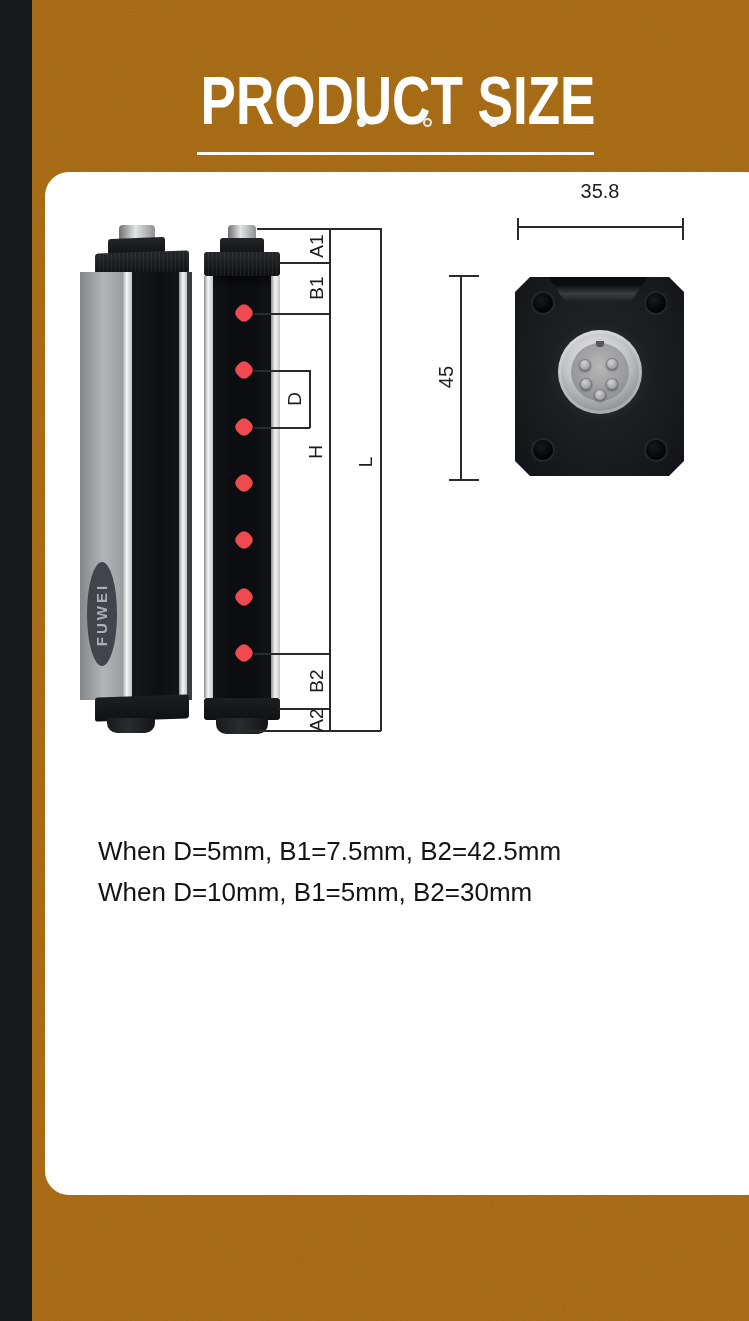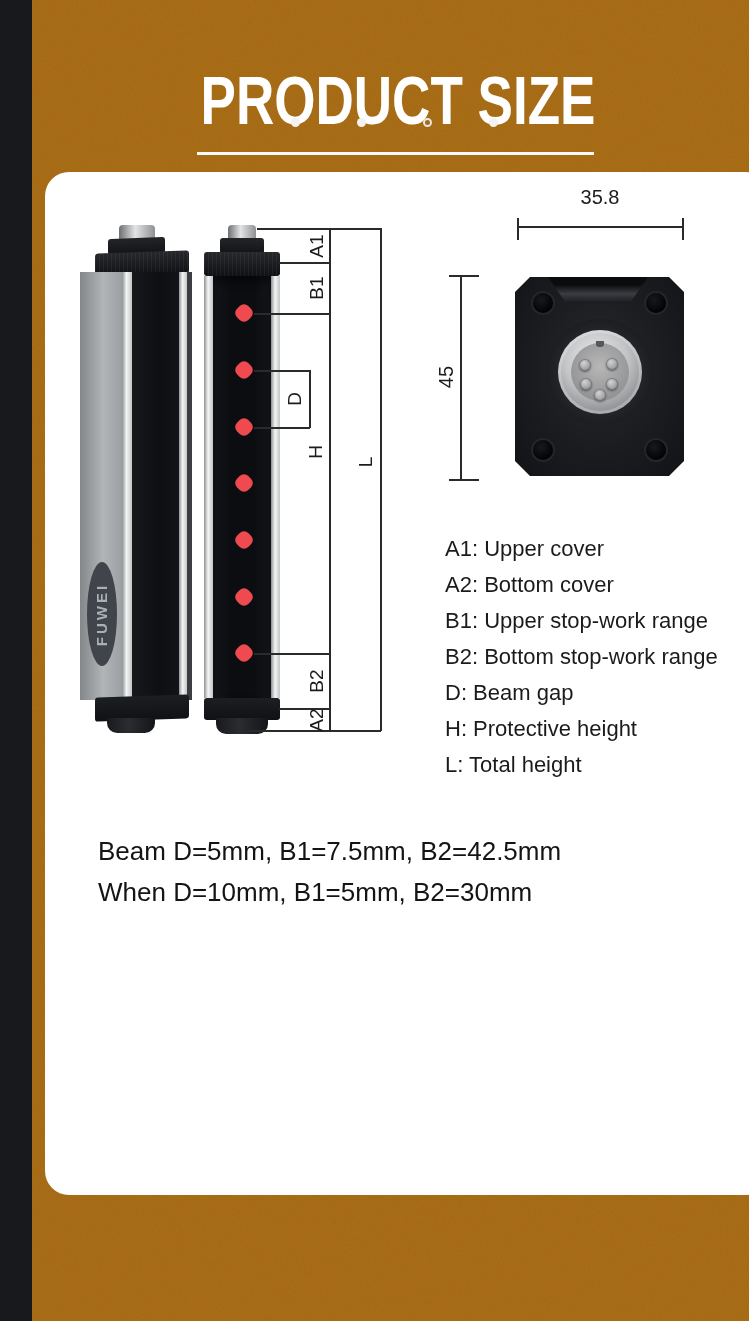--- a/index.html
+++ b/index.html
@@ -156,21 +156,21 @@
       <span class="dimlabel" style="left:272px; top:74px;">A1</span>
       <span class="dimlabel" style="left:272px; top:116px;">B1</span>
       <span class="dimlabel" style="left:250px; top:227px;">D</span>
       <span class="dimlabel" style="left:271px; top:280px;">H</span>
       <span class="dimlabel" style="left:321px; top:290px;">L</span>
       <span class="dimlabel" style="left:272px; top:509px;">B2</span>
       <span class="dimlabel" style="left:272px; top:548px;">A2</span>
     </div>
 
     <div>
-      <div class="dimtext-h" style="left:472px; top:14px; width:166px;">35.8</div>
+      <div class="dimtext-h" style="left:472px; top:8px; width:166px;">35.8</div>
       <div class="tick" style="left:472px; top:54px; width:166px;"></div>
       <div class="vline" style="left:472px; top:46px; height:22px;"></div>
       <div class="vline" style="left:637px; top:46px; height:22px;"></div>
 
       <div class="vline" style="left:415px; top:103px; height:205px;"></div>
       <div class="tick" style="left:404px; top:103px; width:30px;"></div>
       <div class="tick" style="left:404px; top:307px; width:30px;"></div>
       <span class="dimlabel" style="left:401px; top:205px; font-size:20px;">45</span>
 
       <div class="head">
@@ -184,29 +184,20 @@
         <div class="conn-disc"></div>
         <div class="conn-key"></div>
         <div class="pin" style="left:64px; top:82px;"></div>
         <div class="pin" style="left:91px; top:81px;"></div>
         <div class="pin" style="left:65px; top:101px;"></div>
         <div class="pin" style="left:91px; top:101px;"></div>
         <div class="pin" style="left:79px; top:112px;"></div>
       </div>
     </div>
 
-    <div class="legend">
-      <div>A1: Upper cover</div>
-      <div>A2: Bottom cover</div>
-      <div>B1: Upper stop-work range</div>
-      <div>B2: Bottom stop-work range</div>
-      <div>D: Beam gap</div>
-      <div>H: Protective height</div>
-      <div>L: Total height</div>
-    </div>
 
     <div class="specs">
-      <div>Beam D=5mm, B1=7.5mm, B2=42.5mm</div>
+      <div>When D=5mm, B1=7.5mm, B2=42.5mm</div>
       <div>When D=10mm, B1=5mm, B2=30mm</div>
     </div>
 
   </section>
 </div>
 
 </body></html>

